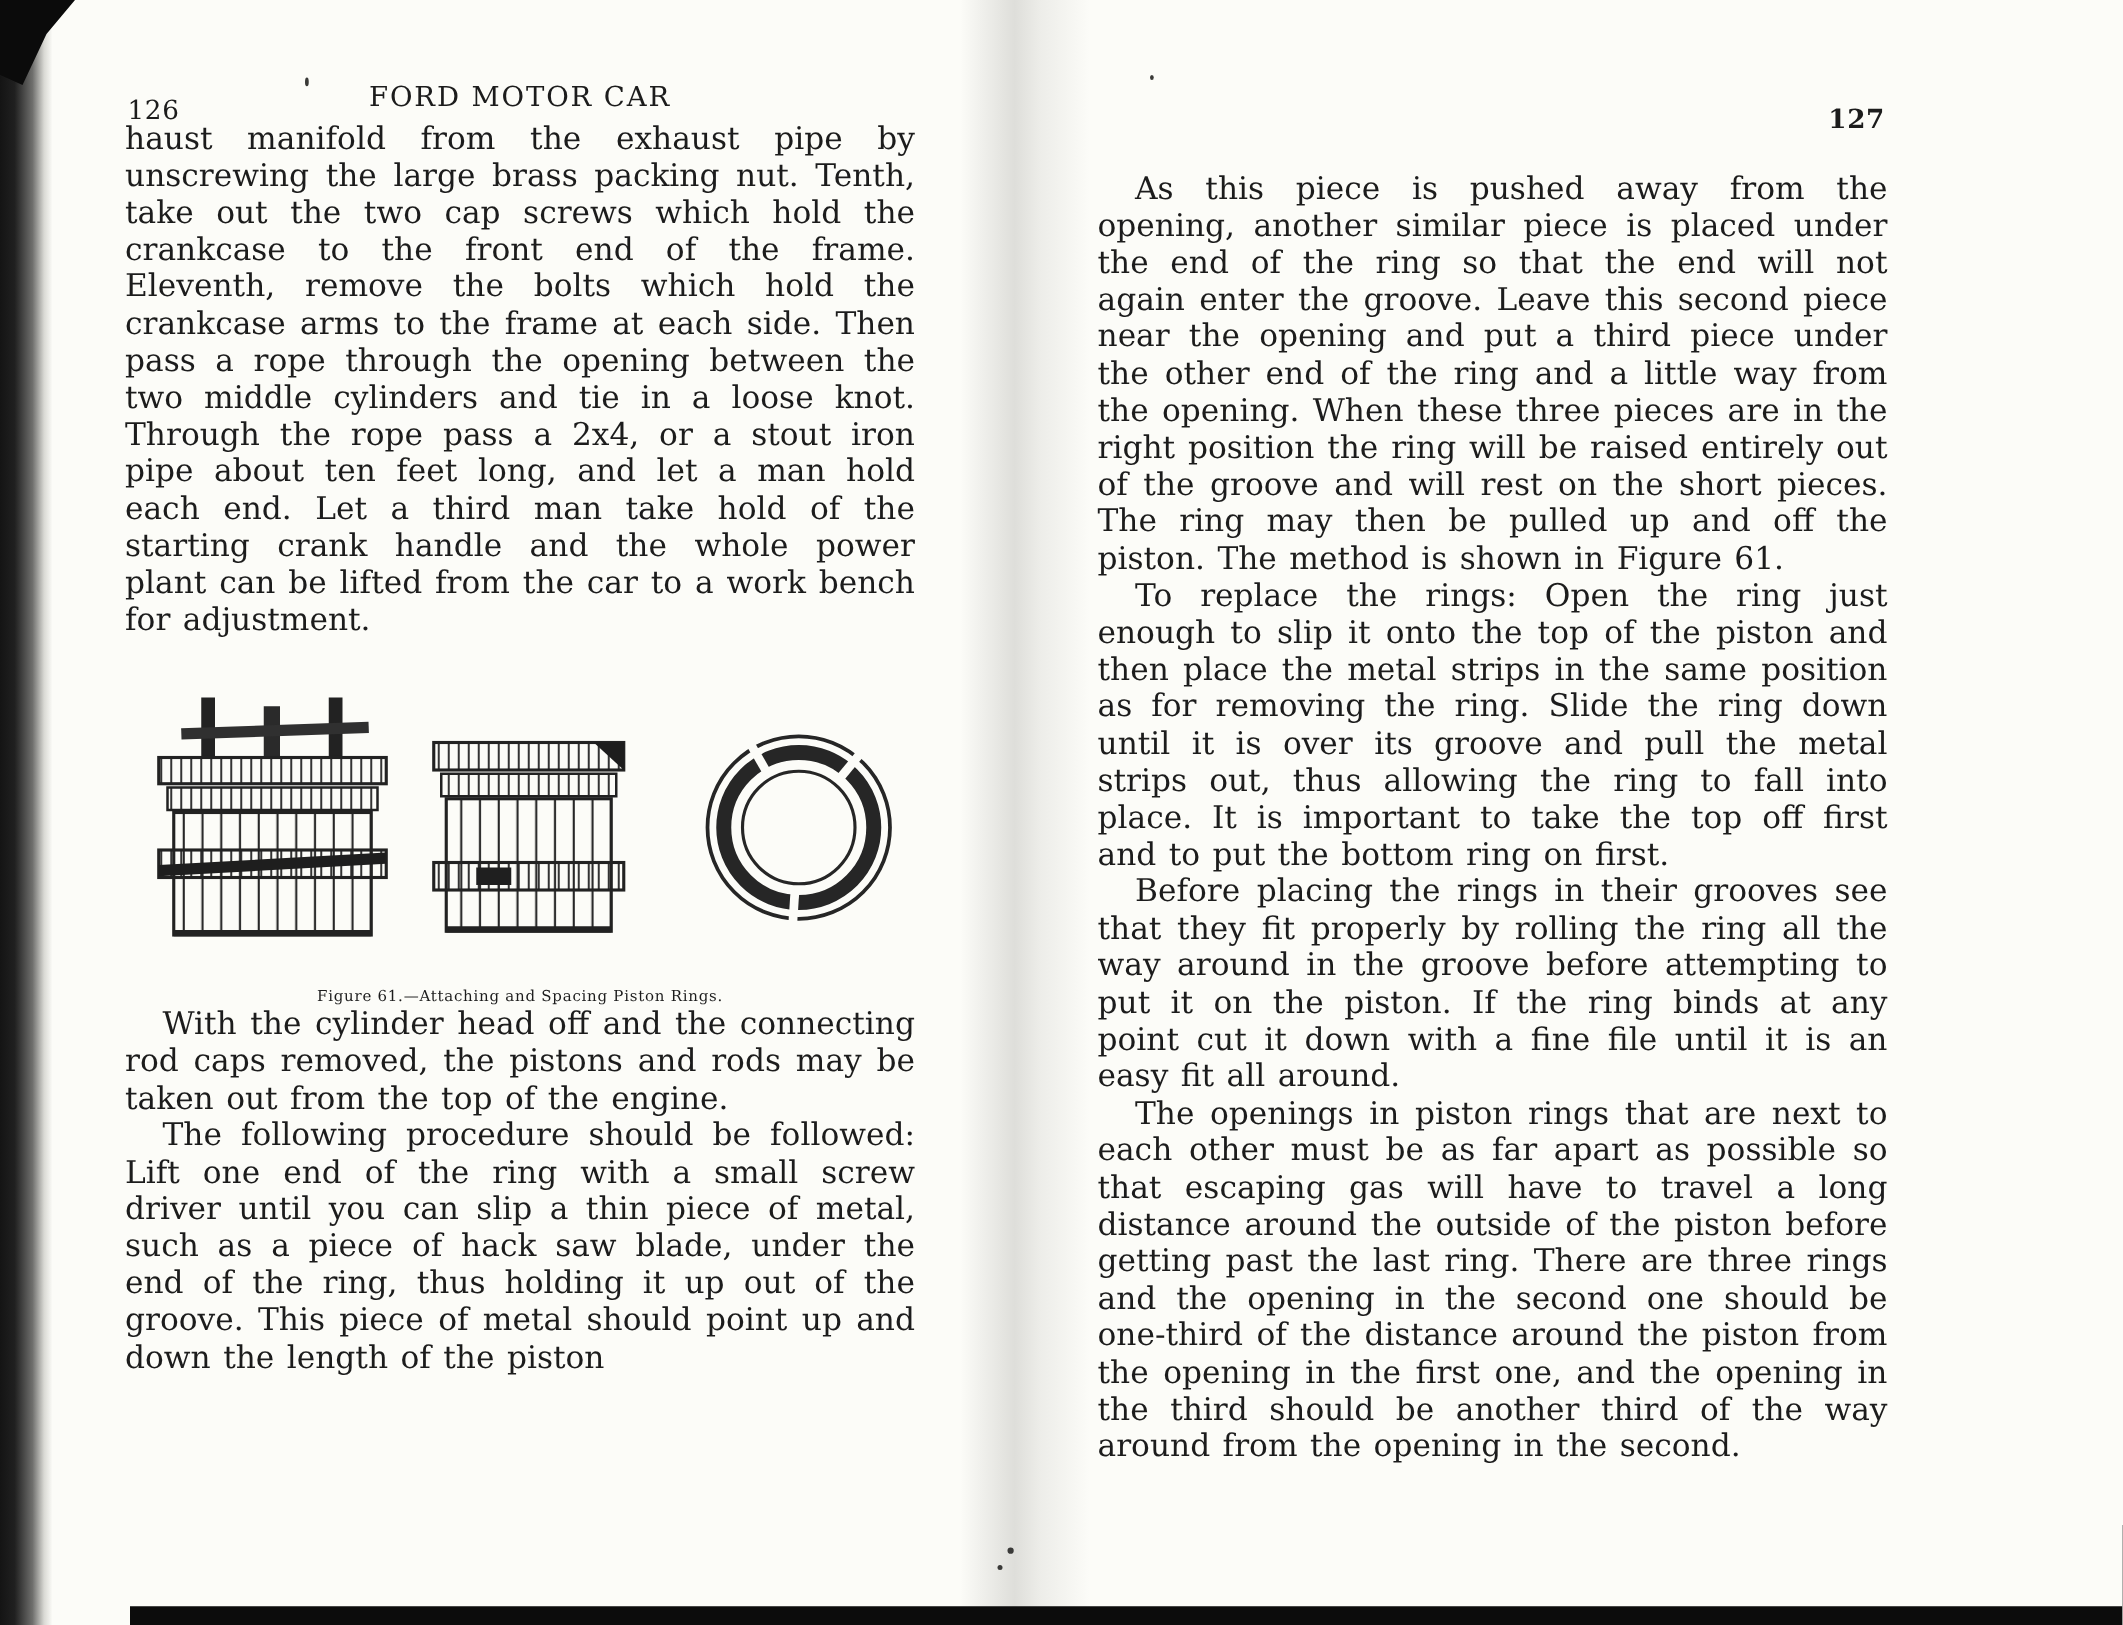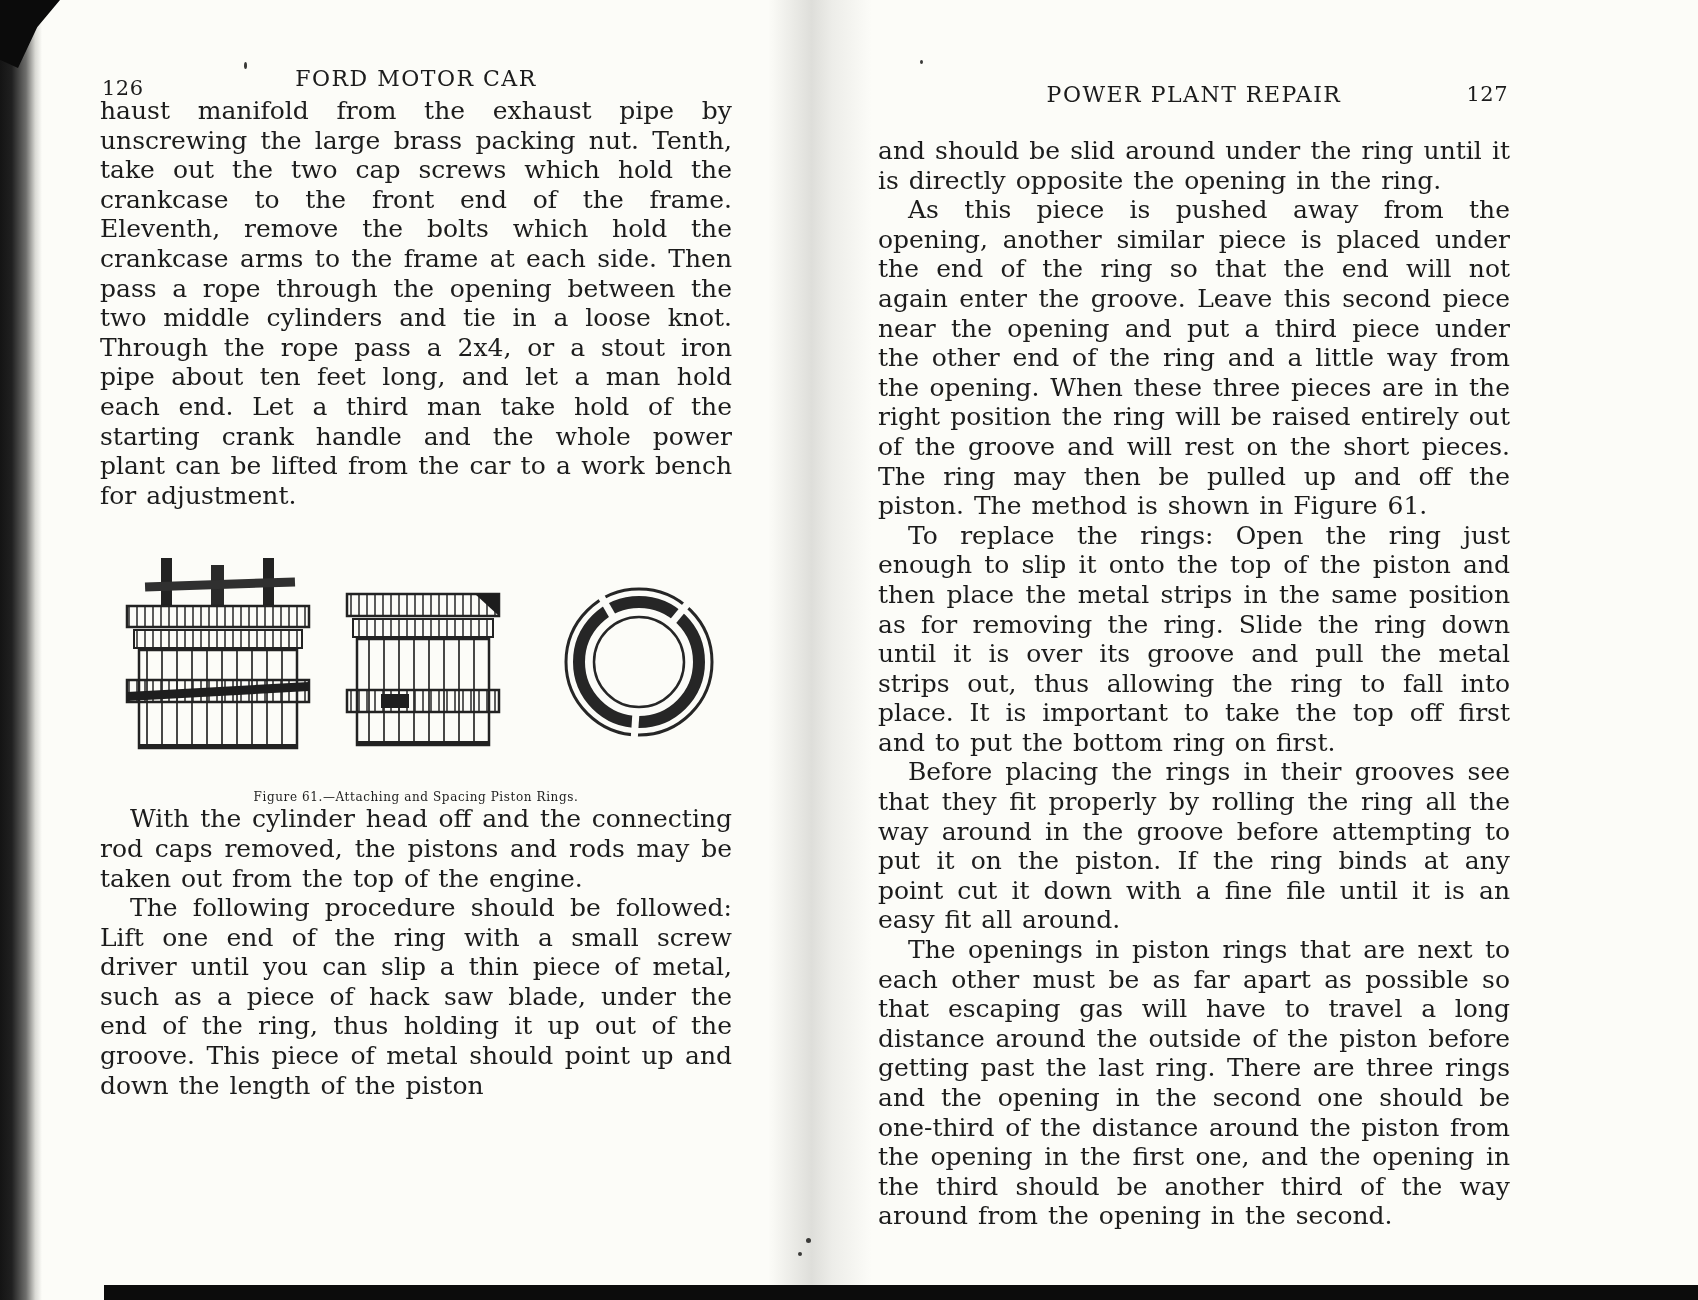--- a/index.html
+++ b/index.html
@@ -28,21 +28,21 @@
   .speck { position:absolute; background:#3a3a38; border-radius:50%; }
   
   .page { position:absolute; top:0; width:632px; }
   .page-left  { left:100px; }
   .page-right { left:878px; }
   .page-header { position:relative; height:30px; font-size:22px; letter-spacing:1.5px; }
   .page-left  .page-header { margin-top:66px; }
   .page-right .page-header { margin-top:82px; }
   .page-num { position:absolute; top:0; font-size:21px; letter-spacing:0.5px; }
   .page-num.left-pos  { left:2px;margin-top:10px; }
-  .page-num.right-pos { right:2px; }
+  .page-num.right-pos { right:2px;font-weight:bold; }
   .header-title { position:absolute; left:0; right:0; text-align:center; top:0; }
   .body-text p {
     margin:0; font-size:25px; line-height:29.6px;
     text-align:justify; word-spacing:2px;
   }
   .body-text p.indent { text-indent:30px; }
   .page-left  .body-text { margin-top:0; }
   .page-right .body-text { margin-top:24px; }
   .lead-italic { font-style:italic; }
   
@@ -123,26 +123,24 @@
 
       <div class="figure-caption">Figure 61.—Attaching and Spacing Piston Rings.</div>
 
       <p class="indent after-figure">With the cylinder head off and the connecting rod caps removed, the pistons and rods may be taken out from the top of the engine.</p>
       <p class="indent">The following procedure should be followed: Lift one end of the ring with a small screw driver until you can slip a thin piece of metal, such as a piece of hack saw blade, under the end of the ring, thus holding it up out of the groove. This piece of metal should point up and down the length of the piston</p>
     </div>
   </div>
 
   <div class="page page-right">
     <div class="page-header">
-      <span class="header-title">POWER PLANT REPAIR</span>
       <span class="page-num right-pos">127</span>
     </div>
 
     <div class="body-text">
-      <p>and should be slid around under the ring until it is directly opposite the opening in the ring.</p>
       <p class="indent">As this piece is pushed away from the opening, another similar piece is placed under the end of the ring so that the end will not again enter the groove. Leave this second piece near the opening and put a third piece under the other end of the ring and a little way from the opening. When these three pieces are in the right position the ring will be raised entirely out of the groove and will rest on the short pieces. The ring may then be pulled up and off the piston. The method is shown in Figure 61.</p>
       <p class="indent">To replace the rings: Open the ring just enough to slip it onto the top of the piston and then place the metal strips in the same position as for removing the ring. Slide the ring down until it is over its groove and pull the metal strips out, thus allowing the ring to fall into place. It is important to take the top off first and to put the bottom ring on first.</p>
       <p class="indent">Before placing the rings in their grooves see that they fit properly by rolling the ring all the way around in the groove before attempting to put it on the piston. If the ring binds at any point cut it down with a fine file until it is an easy fit all around.</p>
       <p class="indent">The openings in piston rings that are next to each other must be as far apart as possible so that escaping gas will have to travel a long distance around the outside of the piston before getting past the last ring. There are three rings and the opening in the second one should be one-third of the distance around the piston from the opening in the first one, and the opening in the third should be another third of the way around from the opening in the second.</p>
     </div>
   </div>
 
 </div>
 
 </body></html>

